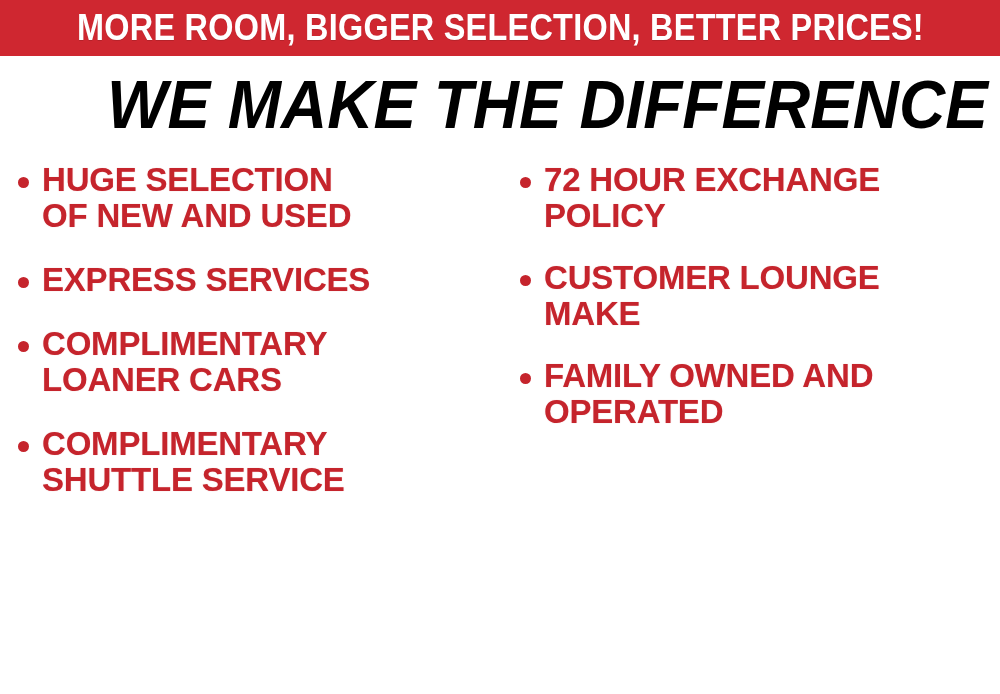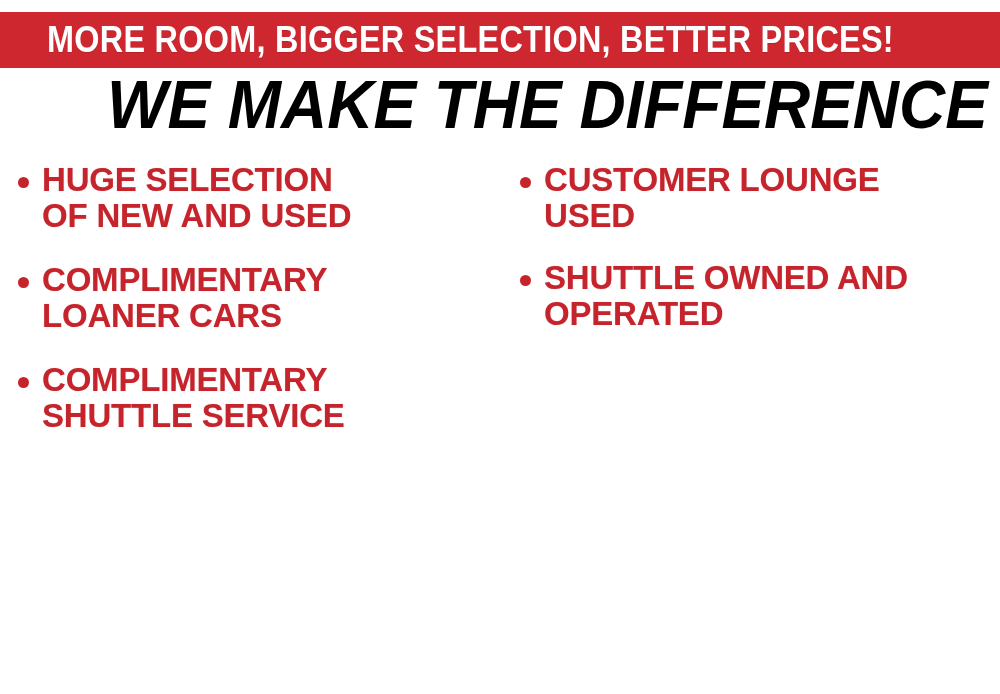--- a/index.html
+++ b/index.html
@@ -18,26 +18,27 @@
     position: relative;
     width: 1000px;
     height: 694px;
     background: #ffffff;
   }
 
   
   .top-banner {
     position: absolute;
     left: 0;
-    top: 12px;
+    top: 0;
     width: 1000px;
     height: 56px;
     background: #cf2730;
     display: flex;
     align-items: center;
+    justify-content: center;
   }
   .top-banner-text {
     color: #ffffff;
     font-family: "Liberation Sans Narrow", "Liberation Sans", sans-serif;
     font-weight: bold;
     font-size: 36px;
     line-height: 36px;
     letter-spacing: 0.3px;
     transform: scaleX(0.90);
     transform-origin: center center;
@@ -126,37 +127,46 @@
   <div class="columns">
 
     <div class="col col-left">
       <div class="bullet-item">
         <span class="bullet-dot"></span>
         <span class="bullet-label">HUGE SELECTION
 OF NEW AND USED</span>
       </div>
       <div class="bullet-item">
         <span class="bullet-dot"></span>
+        <span class="bullet-label">EXPRESS SERVICES</span>
+      </div>
+      <div class="bullet-item">
+        <span class="bullet-dot"></span>
         <span class="bullet-label">COMPLIMENTARY
 LOANER CARS</span>
       </div>
       <div class="bullet-item">
         <span class="bullet-dot"></span>
         <span class="bullet-label">COMPLIMENTARY
 SHUTTLE SERVICE</span>
       </div>
     </div>
 
     <div class="col col-right">
       <div class="bullet-item">
         <span class="bullet-dot"></span>
-        <span class="bullet-label">CUSTOMER LOUNGE
-USED</span>
+        <span class="bullet-label">72 HOUR EXCHANGE
+POLICY</span>
       </div>
       <div class="bullet-item">
         <span class="bullet-dot"></span>
-        <span class="bullet-label">SHUTTLE OWNED AND
+        <span class="bullet-label">CUSTOMER LOUNGE
+MAKE</span>
+      </div>
+      <div class="bullet-item">
+        <span class="bullet-dot"></span>
+        <span class="bullet-label">FAMILY OWNED AND
 OPERATED</span>
       </div>
     </div>
 
   </div>
 </div>
 
 </body></html>

